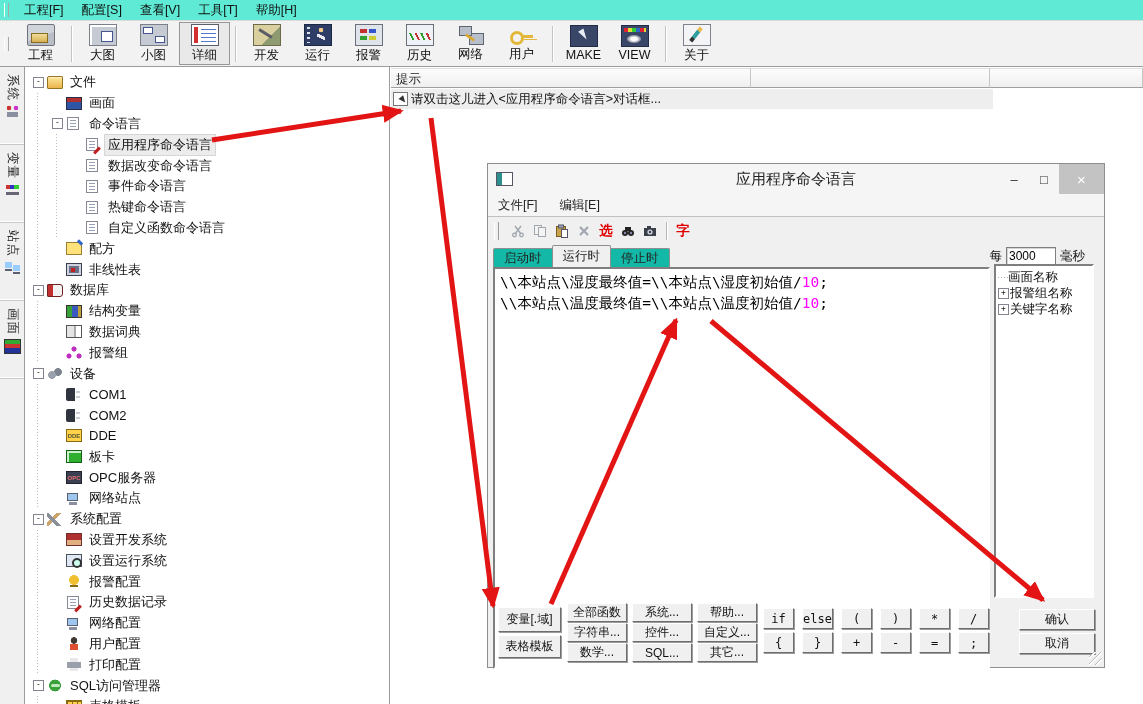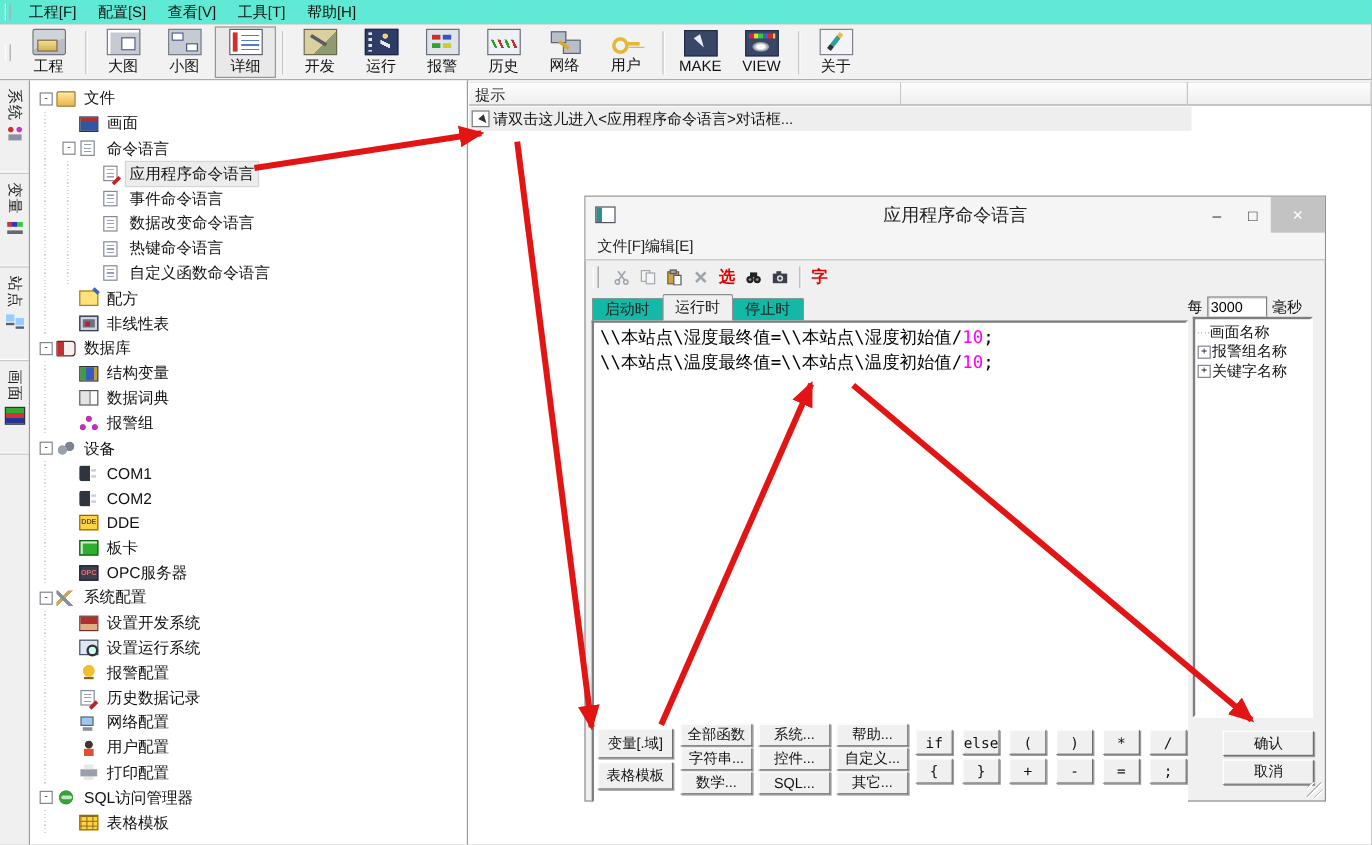--- a/index.html
+++ b/index.html
@@ -156,21 +156,21 @@
   #dialog{position:absolute;left:487px;top:163px;width:618px;height:505px;background:#f0f0f0;
           border:1px solid #8e8e8e;box-sizing:border-box;z-index:5}
   #dlg-titlebar{position:absolute;left:0;top:0;right:0;height:30px;background:#f5f5f5;display:flex;align-items:center}
   .dlg-appicon{width:15px;height:12px;margin-left:8px;border:1px solid #556;
         background:linear-gradient(90deg,#2e8f8f 0 5px,#fff 5px);flex:none}
   #dlg-title{position:absolute;left:0;right:0;text-align:center;font-size:15px;color:#222;pointer-events:none}
   .dlg-ctrls{margin-left:auto;display:flex;height:100%;align-items:stretch}
   .wbtn{width:30px;display:flex;align-items:center;justify-content:center;font-size:13px;color:#333;cursor:default}
   .wbtn.close{width:45px;background:#c3c3c3;color:#fff;font-size:15px}
   #dlg-menurow{position:absolute;left:0;top:30px;right:0;height:22px;background:#f5f5f5;border-bottom:1px solid #c0c0c0;
-        display:flex;align-items:center;padding-left:10px;}
+        display:flex;align-items:center;padding-left:10px;gap:22px}
   .dmenu{font-size:12.5px;color:#222}
   #dlg-toolbar{position:absolute;left:0;top:53px;right:0;height:27px;display:flex;align-items:center;padding-left:6px}
   .dgrip{width:3px;height:18px;border-left:1px solid #fff;border-right:1px solid #9a9a9a;margin-right:8px}
   .dtool{width:22px;height:18px;display:flex;align-items:center;justify-content:center;flex:none}
   .dtool svg{display:block}
   .red-tool{color:#e00000;font-size:13.5px;font-weight:bold;width:22px;text-align:center}
   .dsep{width:1px;height:18px;background:#b5b5b5;box-shadow:1px 0 0 #fff;margin:0 5px}
   #dlg-tabsrow{position:absolute;left:5px;top:83px;right:5px;height:20px;display:flex;align-items:flex-end}
   .dtab{height:18px;line-height:18px;padding:0 10px;font-size:12.5px;background:#14b8a6;border:1px solid #8e8e8e;
         border-bottom:none;border-radius:2px 2px 0 0;margin-right:-1px;color:#222;cursor:default}
@@ -318,28 +318,28 @@
         <span class="gd"></span>
         <span class="exp"></span>
         <span class="tic doc pen-red"></span>
         <span class="tlabel sel">应用程序命令语言</span>
       </div>
       <div class="trow">
         <span class="gd"></span>
         <span class="gd"></span>
         <span class="exp"></span>
         <span class="tic doc"></span>
+        <span class="tlabel">数据改变命令语言</span>
+      </div>
+      <div class="trow">
+        <span class="gd"></span>
+        <span class="gd"></span>
+        <span class="exp"></span>
+        <span class="tic doc"></span>
         <span class="tlabel">事件命令语言</span>
-      </div>
-      <div class="trow">
-        <span class="gd"></span>
-        <span class="gd"></span>
-        <span class="exp"></span>
-        <span class="tic doc"></span>
-        <span class="tlabel">数据改变命令语言</span>
       </div>
       <div class="trow">
         <span class="gd"></span>
         <span class="gd"></span>
         <span class="exp"></span>
         <span class="tic doc"></span>
         <span class="tlabel">热键命令语言</span>
       </div>
       <div class="trow">
         <span class="gd"></span>
@@ -414,20 +414,26 @@
         <span class="gd"></span>
         <span class="exp"></span>
         <span class="tic board"></span>
         <span class="tlabel">板卡</span>
       </div>
       <div class="trow">
         <span class="gd"></span>
         <span class="exp"></span>
         <span class="tic opc"></span>
         <span class="tlabel">OPC服务器</span>
+      </div>
+      <div class="trow">
+        <span class="gd"></span>
+        <span class="exp"></span>
+        <span class="tic pc"></span>
+        <span class="tlabel">网络站点</span>
       </div>
       <div class="trow">
         <span class="exp">
           <span class="expbox">-</span>
         </span>
         <span class="tic tools"></span>
         <span class="tlabel">系统配置</span>
       </div>
       <div class="trow">
         <span class="gd"></span>

